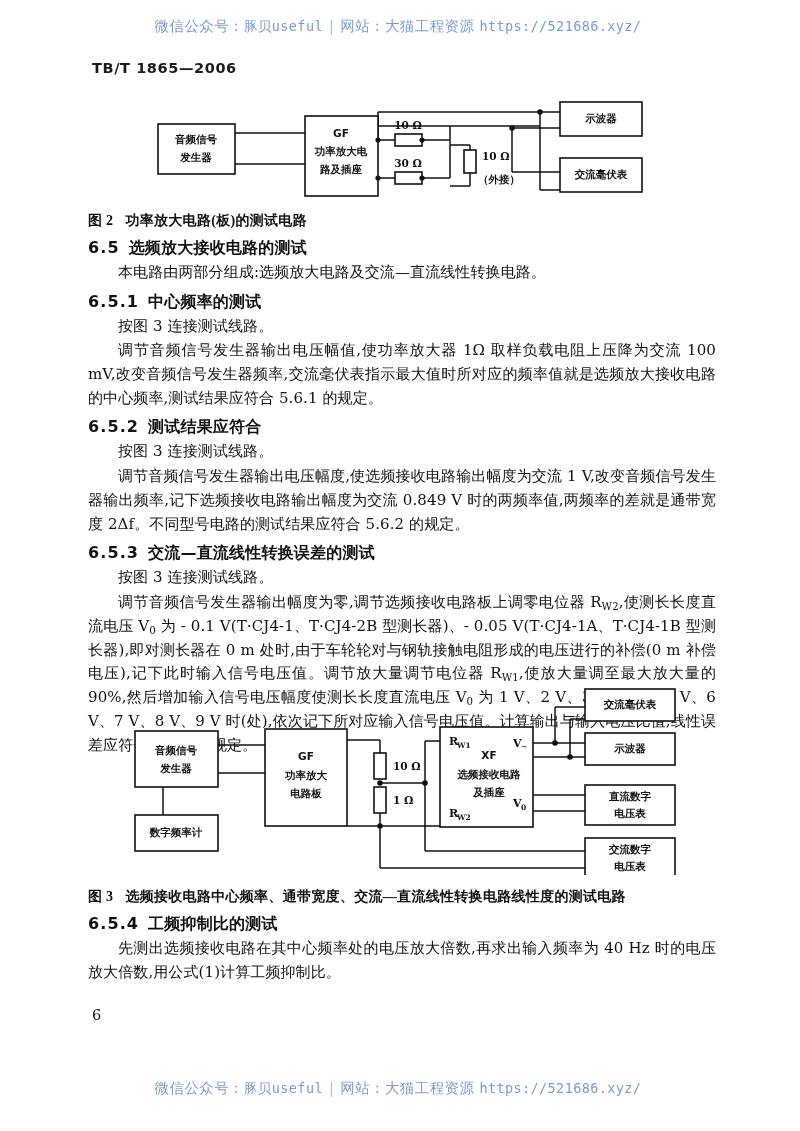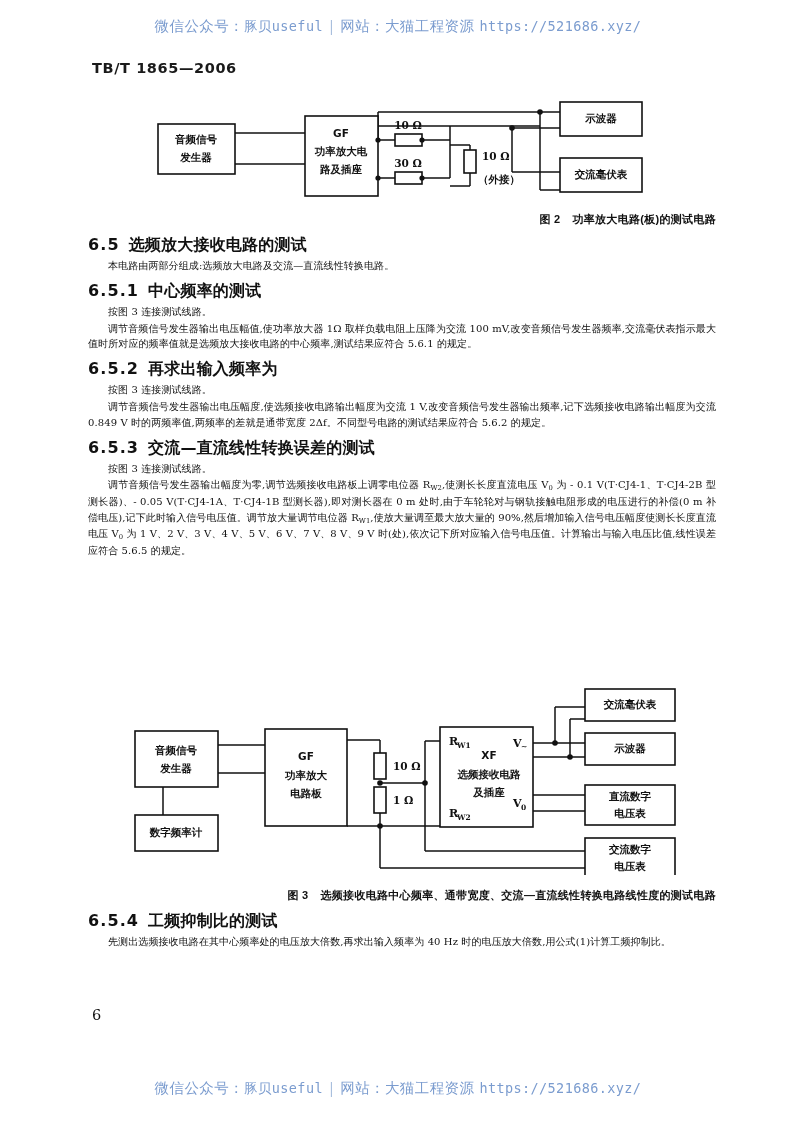--- a/index.html
+++ b/index.html
@@ -68,33 +68,33 @@
     font-size: 16px;
     color: #111;
     margin: 7px 0 2px 0;
     letter-spacing: .2px;
   }
   .h-sec .num {
     letter-spacing: 1.1px;
     margin-right: 9px;
   }
   .para {
-    font-size: 10px;
+    font-size: 15px;
     line-height: 1.58;
     text-align: justify;
     text-justify: inter-ideograph;
     margin: 1px 0 1px 0;
     letter-spacing: .1px;
   }
   .para.indent { text-indent: 2em; }
   .fig-cap {
-    text-align: right;
-    font-family: Liberation Sans, sans-serif;
-    font-weight: bold;
-    font-size: 11px;
+    text-align: left;
+    font-family: Liberation Serif, serif;
+    font-weight: bold;
+    font-size: 14px;
     letter-spacing: .3px;
     margin: 4px 0 8px 0;
   }
   .fig-cap .cap-no { margin-right: 12px; }
 
   sub { font-size: .68em; vertical-align: -0.28em; }
 
   .page-number {
     position: absolute;
     left: 92px; top: 1007px;
@@ -238,21 +238,21 @@
     </div>
     <div class="para indent">本电路由两部分组成:选频放大电路及交流—直流线性转换电路。</div>
 
     <div class="h-sec">
       <span class="num">6.5.1</span><span>中心频率的测试</span>
     </div>
     <div class="para indent">按图 3 连接测试线路。</div>
     <div class="para indent">调节音频信号发生器输出电压幅值,使功率放大器 1Ω 取样负载电阻上压降为交流 100 mV,改变音频信号发生器频率,交流毫伏表指示最大值时所对应的频率值就是选频放大接收电路的中心频率,测试结果应符合 5.6.1 的规定。</div>
 
     <div class="h-sec">
-      <span class="num">6.5.2</span><span>再求出输入频率为</span>
+      <span class="num">6.5.2</span><span>测试结果应符合</span>
     </div>
     <div class="para indent">按图 3 连接测试线路。</div>
     <div class="para indent">调节音频信号发生器输出电压幅度,使选频接收电路输出幅度为交流 1 V,改变音频信号发生器输出频率,记下选频接收电路输出幅度为交流 0.849 V 时的两频率值,两频率的差就是通带宽度 2Δf。不同型号电路的测试结果应符合 5.6.2 的规定。</div>
 
     <div class="h-sec">
       <span class="num">6.5.3</span><span>交流—直流线性转换误差的测试</span>
     </div>
     <div class="para indent">按图 3 连接测试线路。</div>
     <div class="para indent">
       <span>调节音频信号发生器输出幅度为零,调节选频接收电路板上调零电位器 R</span><sub>W2</sub><span>,使测长长度直流电压 V</span><sub>0</sub><span> 为 - 0.1 V(T·CJ4-1、T·CJ4-2B 型测长器)、- 0.05 V(T·CJ4-1A、T·CJ4-1B 型测长器),即对测长器在 0 m 处时,由于车轮轮对与钢轨接触电阻形成的电压进行的补偿(0 m 补偿电压),记下此时输入信号电压值。调节放大量调节电位器 R</span><sub>W1</sub><span>,使放大量调至最大放大量的 90%,然后增加输入信号电压幅度使测长长度直流电压 V</span><sub>0</sub><span> 为 1 V、2 V、3 V、4 V、5 V、6 V、7 V、8 V、9 V 时(处),依次记下所对应输入信号电压值。计算输出与输入电压比值,线性误差应符合 5.6.5 的规定。</span>

